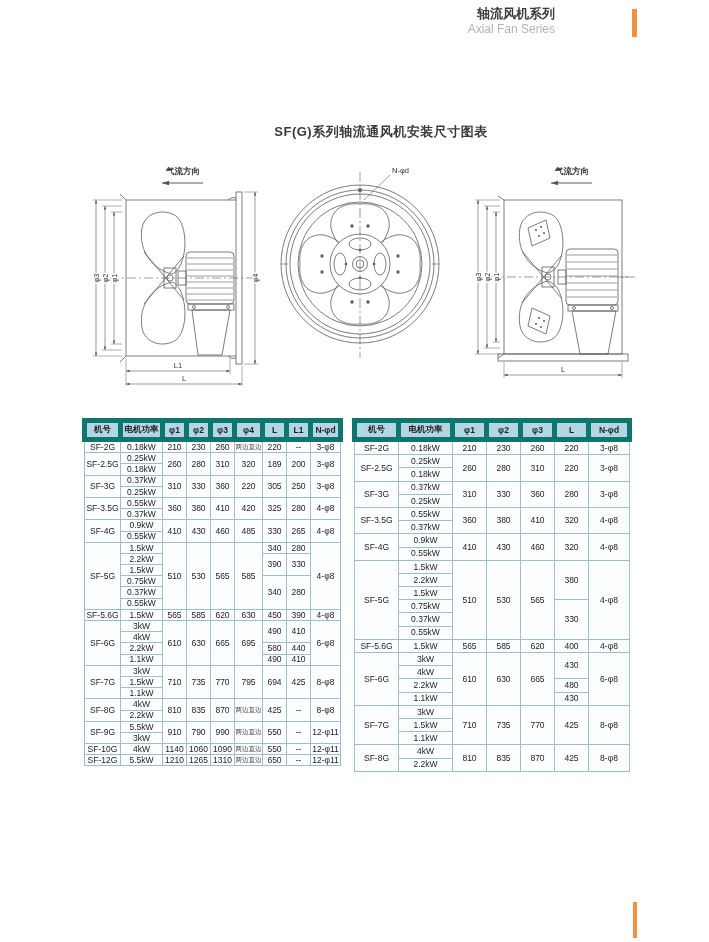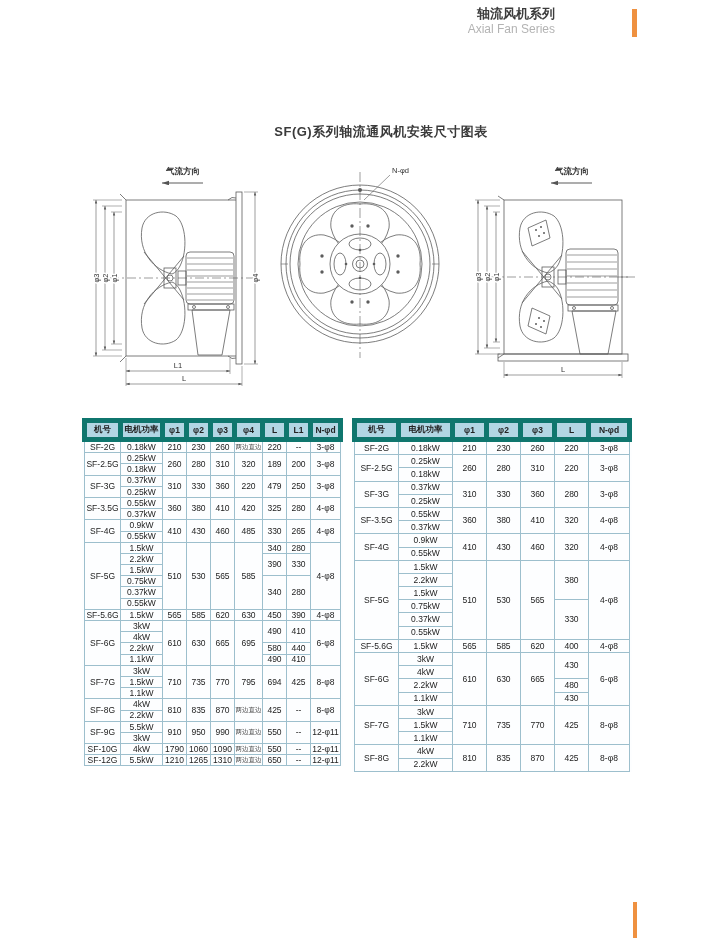--- a/index.html
+++ b/index.html
@@ -288,21 +288,21 @@
         <tr>
           <td>0.18kW</td>
         </tr>
         <tr>
           <td rowspan="2">SF-3G</td>
           <td>0.37kW</td>
           <td rowspan="2">310</td>
           <td rowspan="2">330</td>
           <td rowspan="2">360</td>
           <td rowspan="2">220</td>
-          <td rowspan="2">479</td>
+          <td rowspan="2">305</td>
           <td rowspan="2">250</td>
           <td rowspan="2">3-φ8</td>
         </tr>
         <tr>
           <td>0.25kW</td>
         </tr>
         <tr>
           <td rowspan="2">SF-3.5G</td>
           <td>0.55kW</td>
           <td rowspan="2">360</td>
@@ -423,34 +423,34 @@
           <td rowspan="2">--</td>
           <td rowspan="2">8-φ8</td>
         </tr>
         <tr>
           <td>2.2kW</td>
         </tr>
         <tr>
           <td rowspan="2">SF-9G</td>
           <td>5.5kW</td>
           <td rowspan="2">910</td>
-          <td rowspan="2">950</td>
+          <td rowspan="2">790</td>
           <td rowspan="2">990</td>
           <td rowspan="2" class="small">两边直边</td>
           <td rowspan="2">550</td>
           <td rowspan="2">--</td>
           <td rowspan="2">12-φ11</td>
         </tr>
         <tr>
           <td>3kW</td>
         </tr>
         <tr>
           <td>SF-10G</td>
           <td>4kW</td>
-          <td>1790</td>
+          <td>1140</td>
           <td>1060</td>
           <td>1090</td>
           <td class="small">两边直边</td>
           <td>550</td>
           <td>--</td>
           <td>12-φ11</td>
         </tr>
         <tr>
           <td>SF-12G</td>
           <td>5.5kW</td>

